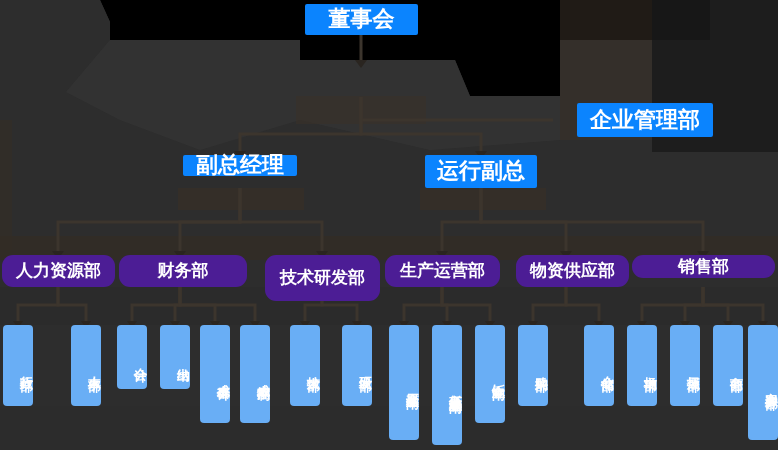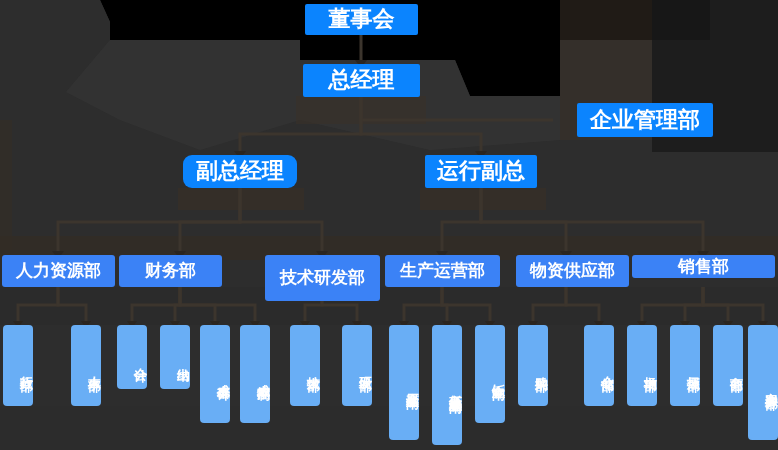--- a/index.html
+++ b/index.html
@@ -20,21 +20,21 @@
     box-sizing:border-box;
     display:flex;align-items:center;justify-content:center;
     color:#ffffff;
     text-align:center;
     border-radius:2px;
     letter-spacing:0px;
     line-height:1.02;
     white-space:nowrap;
   }
   .lvl-top{background:#0b84fe;font-size:22px;font-weight:700;}
-  .lvl-dept{background:#3b82f6;font-size:17px;font-weight:700;border-radius:3px;}
+  .lvl-dept{background:#4c1d95;font-size:17px;font-weight:700;border-radius:11px;}
   .lvl-leaf{
     background:#69aef5;font-size:13px;font-weight:700;
     border-radius:4px;
     writing-mode:vertical-rl;text-orientation:upright;
     align-items:flex-start;justify-content:center;
     padding-top:4px;
     line-height:1.05;
     letter-spacing:1px;
   }
 </style>
@@ -123,29 +123,28 @@
       <polygon points="594,321 604,321 599,328"></polygon>
       <polygon points="637,321 647,321 642,328"></polygon>
       <polygon points="680,321 690,321 685,328"></polygon>
       <polygon points="723,321 733,321 728,328"></polygon>
       <polygon points="758,321 768,321 763,328"></polygon>
     </g>
   </svg>
 
   <div class="node lvl-top" style="left: 305px; top: 4px; width: 113px; height: 31px;">董事会</div>
 
-  <div class="node lvl-top" style="left: 303px; top: 64px; width: 117px; height: 33px;">总经理</div>
   <div class="node lvl-top" style="left: 553px; top: 103px; width: 136px; height: 34px; margin-left: 24px;">企业管理部</div>
 
-  <div class="node lvl-top" style="left: 183px; top: 155px; width: 114px; height: 33px; border-radius: 9px;">副总经理</div>
+  <div class="node lvl-top" style="left: 183px; top: 155px; width: 114px; height: 21px;">副总经理</div>
   <div class="node lvl-top" style="left: 425px; top: 155px; width: 112px; height: 33px;">运行副总</div>
 
   <div id="dept-layer">
       <div class="node lvl-dept" style="left: 2px; top: 255px; width: 113px; height: 32px;">人力资源部</div>
-      <div class="node lvl-dept" style="left: 119px; top: 255px; width: 103px; height: 32px;">财务部</div>
+      <div class="node lvl-dept" style="left: 119px; top: 255px; width: 128px; height: 32px;">财务部</div>
       <div class="node lvl-dept" style="left: 265px; top: 255px; width: 115px; height: 46px;">技术研发部</div>
       <div class="node lvl-dept" style="left: 385px; top: 255px; width: 115px; height: 32px;">生产运营部</div>
       <div class="node lvl-dept" style="left: 510px; top: 255px; width: 113px; height: 32px; margin-left: 6px;">物资供应部</div>
       <div class="node lvl-dept" style="left: 632px; top: 255px; width: 143px; height: 23px;">销售部</div>
     </div>
 
   <div id="leaf-layer">
       <div class="node lvl-leaf" style="left: 3px; top: 325px; width: 30px; height: 81px;">行政部</div>
       <div class="node lvl-leaf" style="left: 71px; top: 325px; width: 30px; height: 81px;">人事部</div>
       <div class="node lvl-leaf" style="left: 117px; top: 325px; width: 30px; height: 64px;">会计</div>

